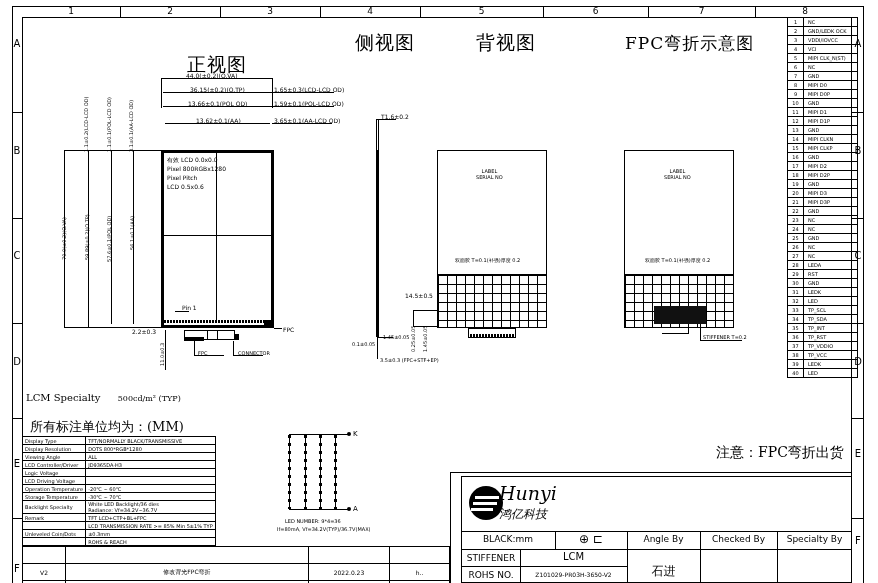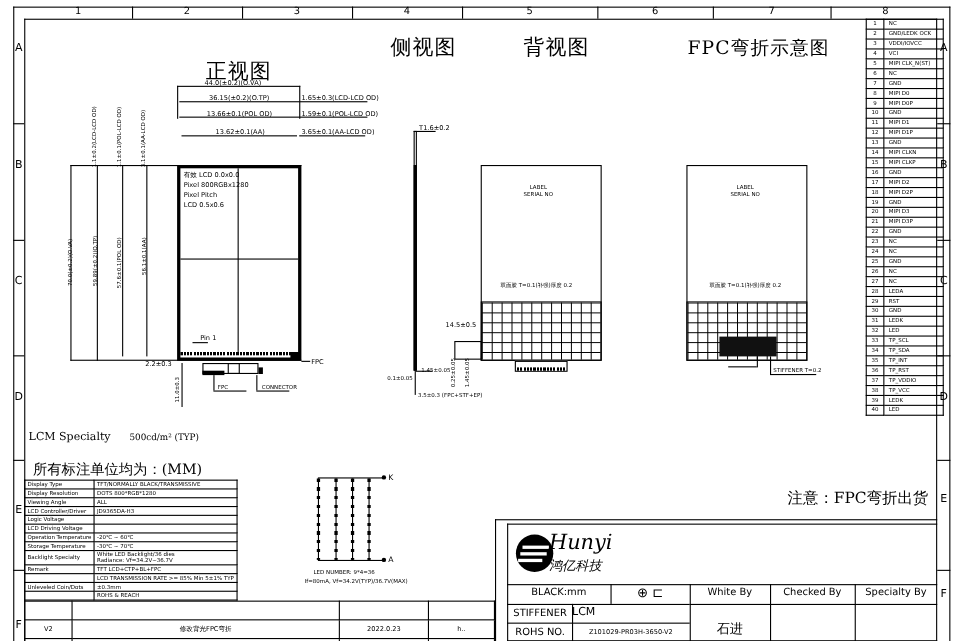--- a/index.html
+++ b/index.html
@@ -453,25 +453,25 @@
   <div class="ln" style="left:461px;top:549px;width:166px;height:1px;"></div>
   <div class="ln" style="left:627px;top:549px;width:225px;height:1px;"></div>
   <div class="ln" style="left:461px;top:566px;width:166px;height:1px;"></div>
   <div class="ln" style="left:555px;top:531px;width:1px;height:18px;"></div>
   <div class="ln" style="left:520px;top:549px;width:1px;height:34px;"></div>
   <div class="ln" style="left:627px;top:531px;width:1px;height:52px;"></div>
   <div class="ln" style="left:700px;top:531px;width:1px;height:52px;"></div>
   <div class="ln" style="left:777px;top:531px;width:1px;height:52px;"></div>
   <div class="abs" style="left:461px;top:534px;width:94px;text-align:center;font-size:9px;">BLACK:mm</div>
   <div class="abs" style="left:555px;top:532px;width:72px;text-align:center;font-size:12px;">⊕ ⊏</div>
-  <div class="abs" style="left:627px;top:534px;width:73px;text-align:center;font-size:9px;">White By</div>
+  <div class="abs" style="left:627px;top:534px;width:73px;text-align:center;font-size:9px;">Angle By</div>
   <div class="abs" style="left:700px;top:534px;width:77px;text-align:center;font-size:9px;">Checked By</div>
   <div class="abs" style="left:777px;top:534px;width:75px;text-align:center;font-size:9px;">Specialty By</div>
   <div class="abs" style="left:462px;top:553px;width:58px;font-size:9px;text-align:center;">STIFFENER</div>
-  <div class="abs" style="left:520px;top:551px;width:107px;font-size:10px;text-align:left;">LCM</div>
+  <div class="abs" style="left:520px;top:551px;width:107px;font-size:10px;text-align:center;">LCM</div>
   <div class="abs" style="left:462px;top:570px;width:58px;font-size:9px;text-align:center;">ROHS NO.</div>
   <div class="abs" style="left:520px;top:571px;width:107px;font-size:6px;text-align:center;">Z101029-PR03H-3650-V2</div>
   <div class="abs" style="left:627px;top:563px;width:73px;font-size:12px;text-align:center;font-family:'DejaVu Serif',serif;">石进</div>
 </div>
 
 <table class="rev abs" style="left:22px;top:546px;width:428px;">
   <tbody id="rev-body">
       <tr>
         <td style="width:40px"></td>
         <td style="width:240px"></td>

